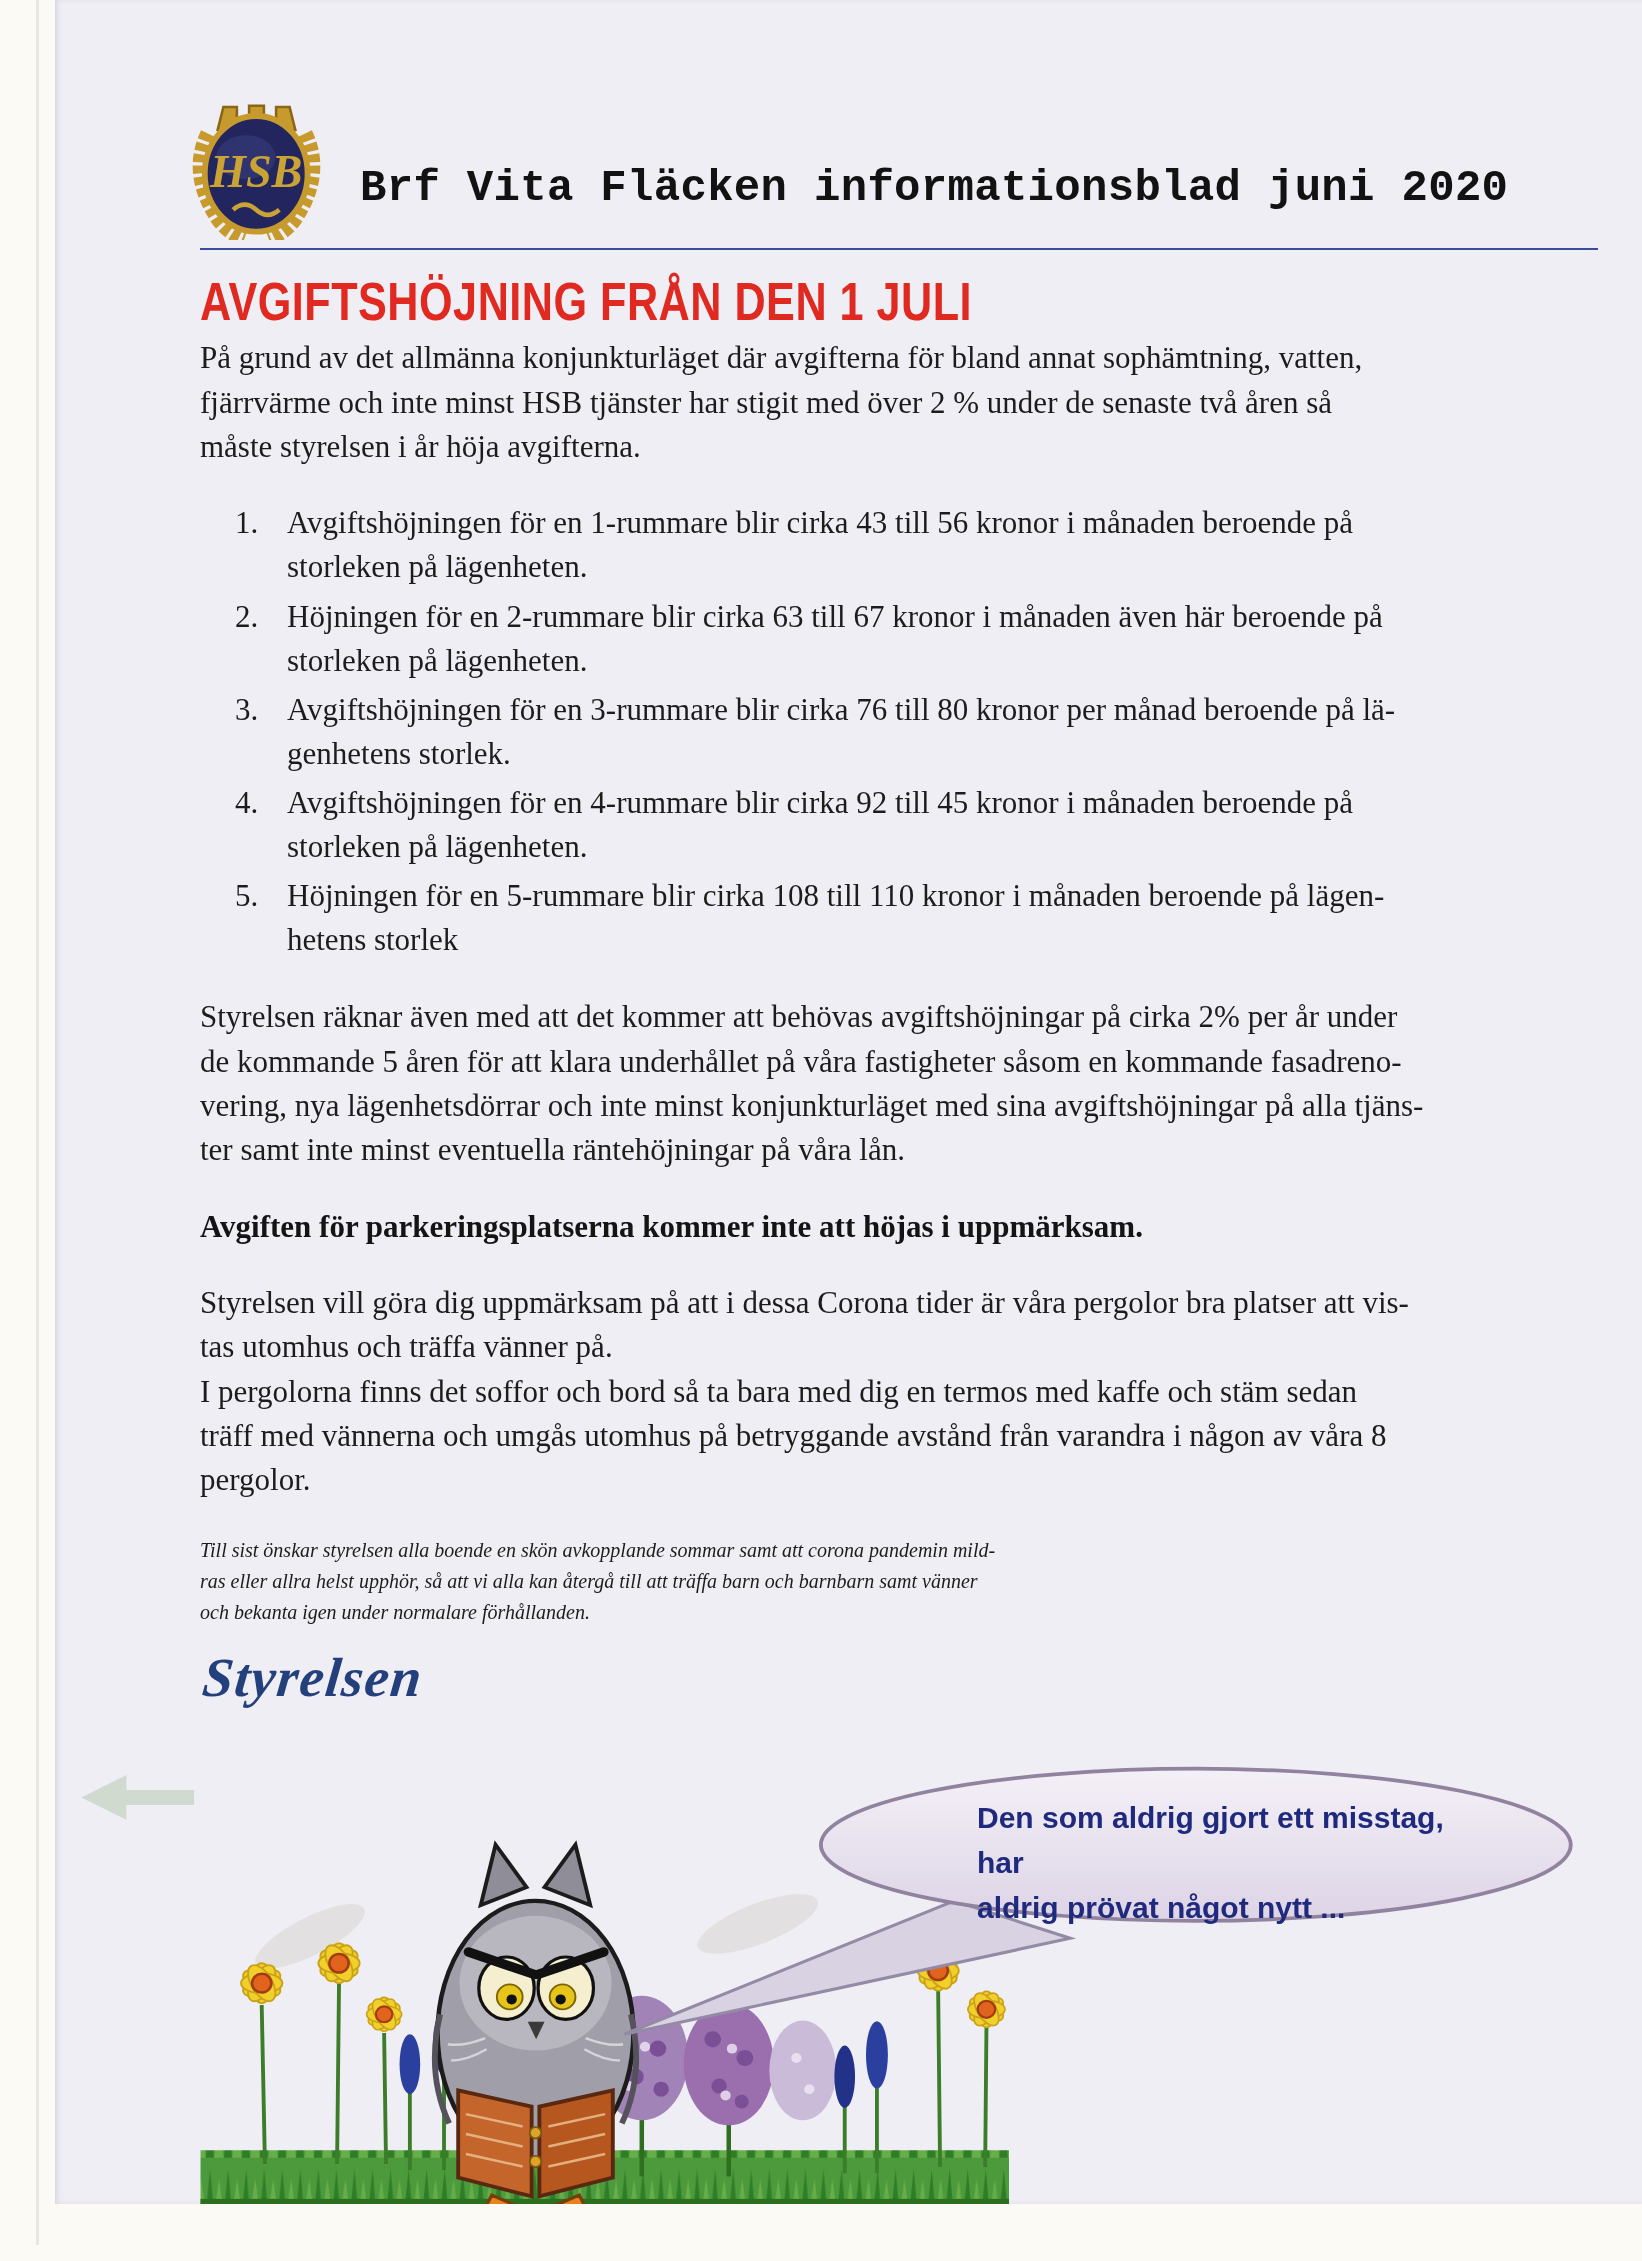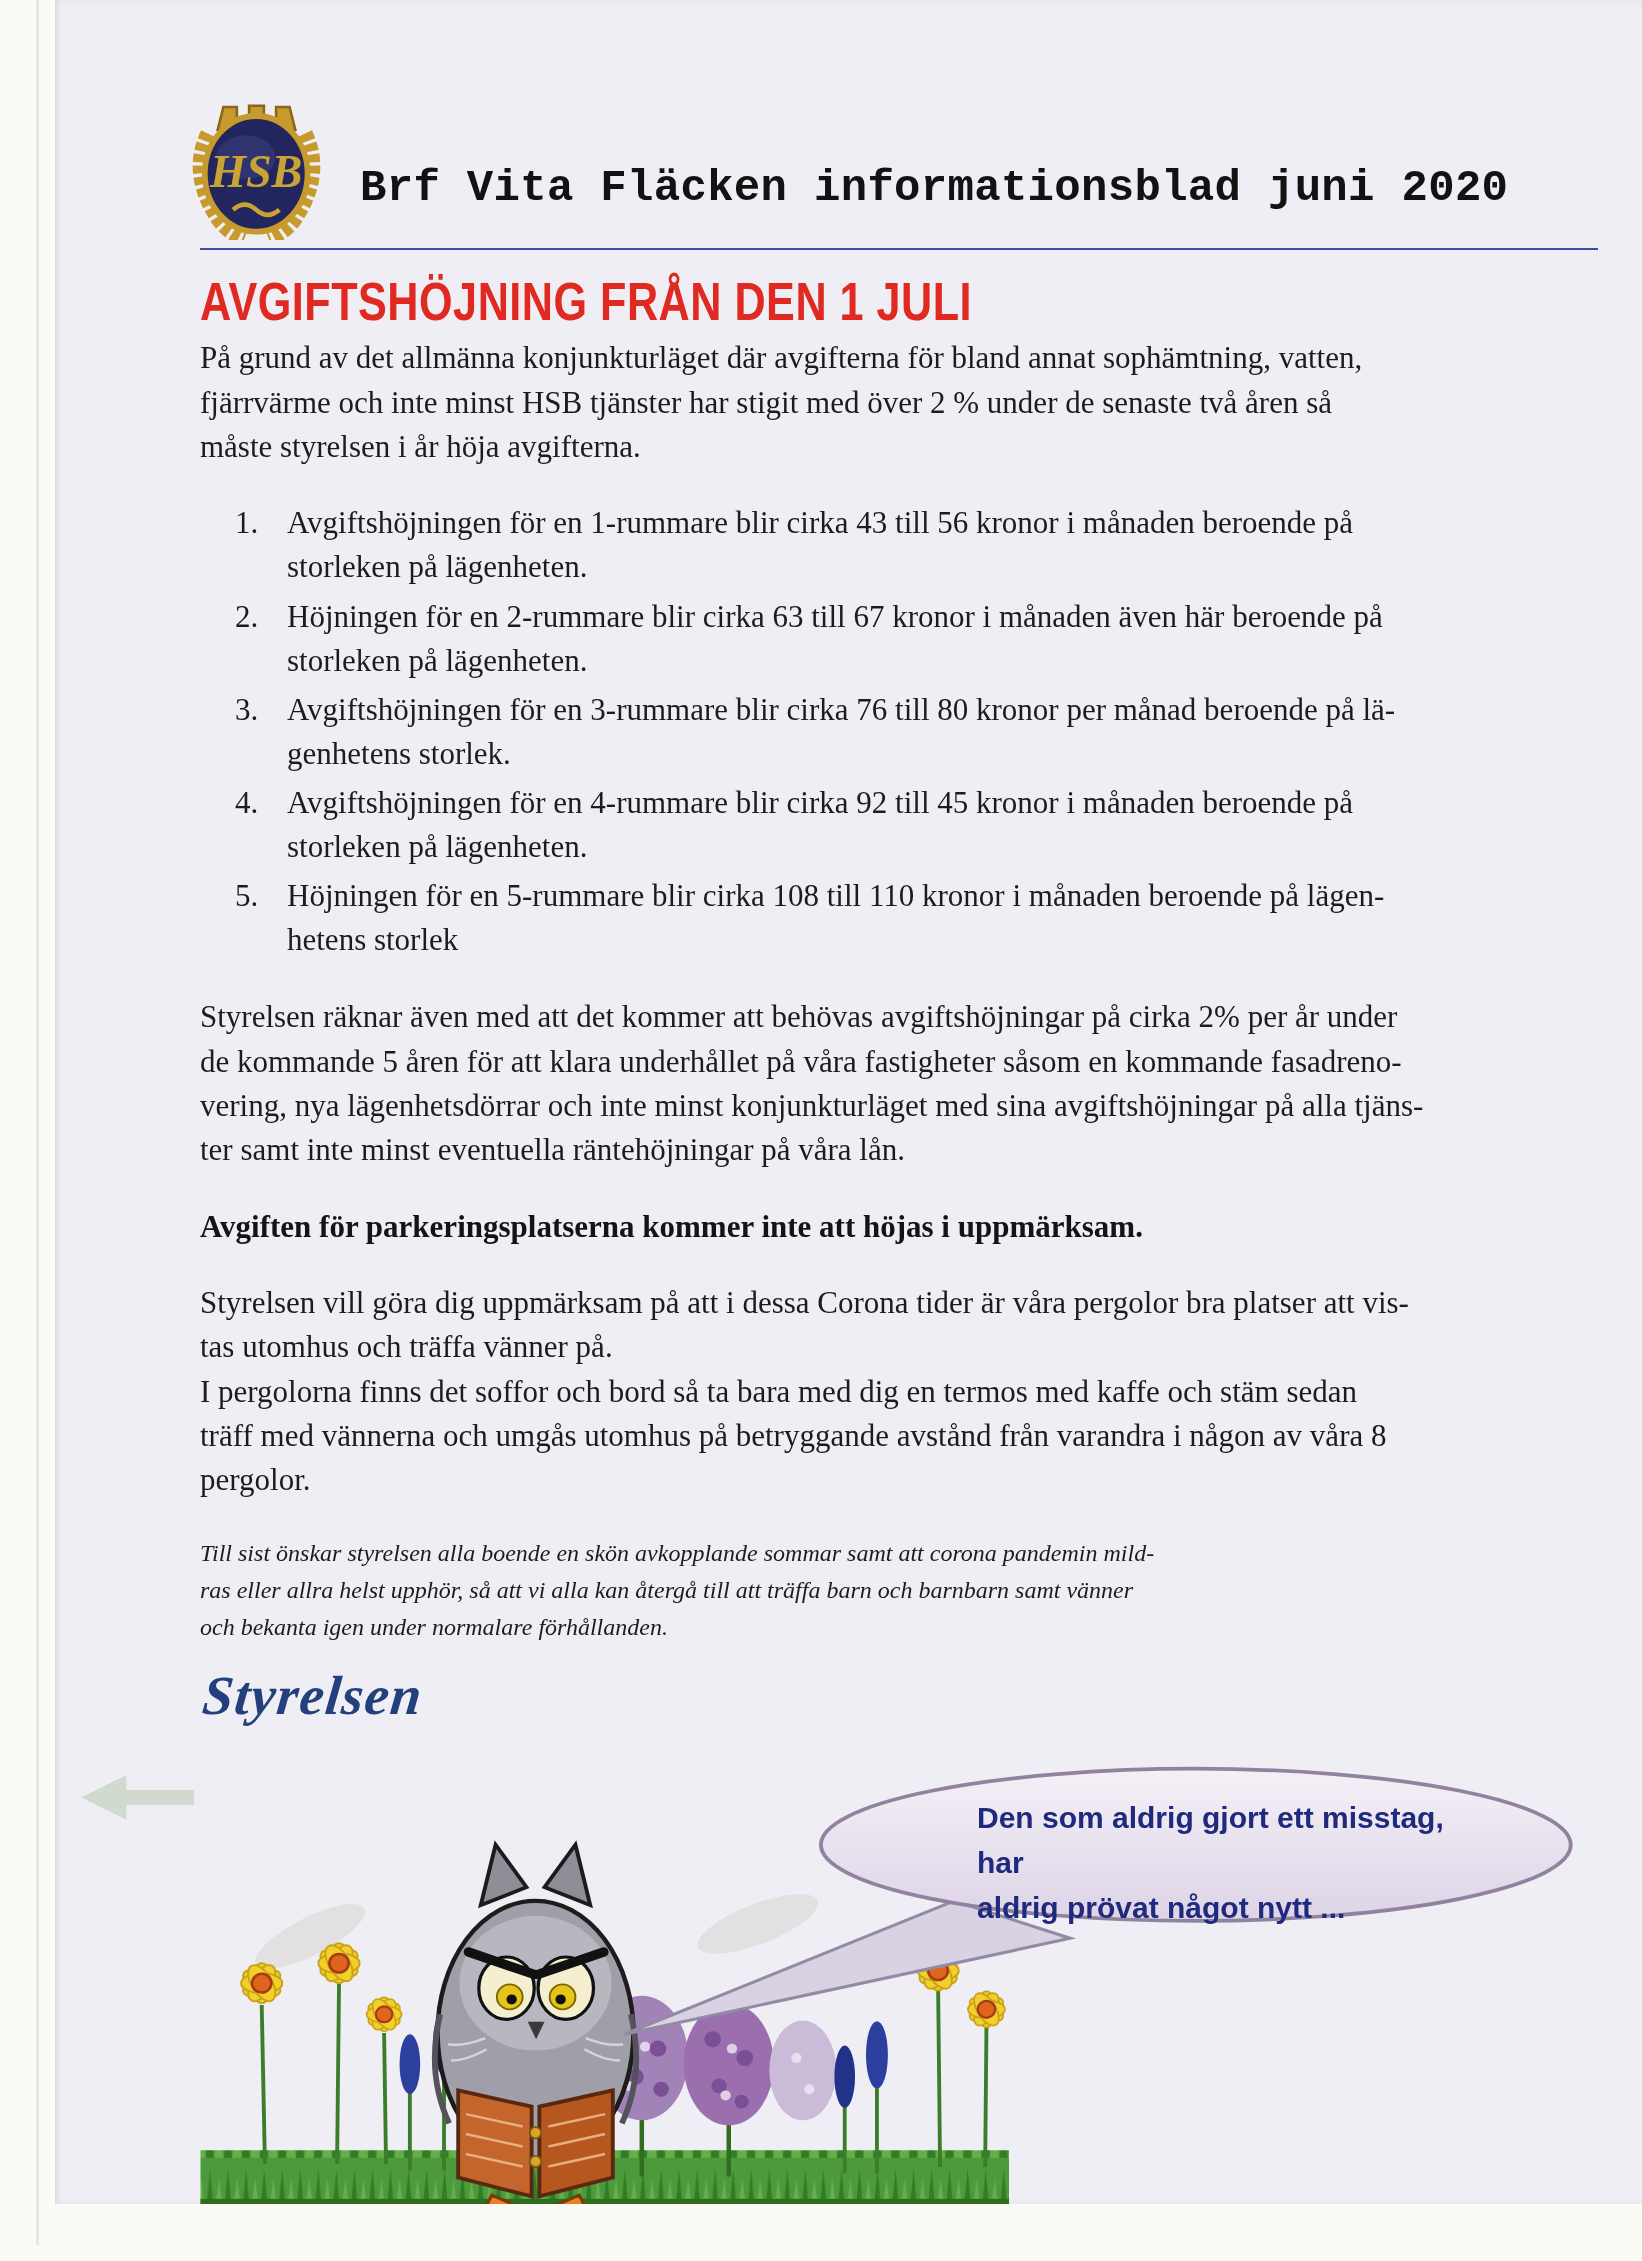--- a/index.html
+++ b/index.html
@@ -47,21 +47,21 @@
     white-space:nowrap;letter-spacing:0.6px;
   }
   p{margin:0 0 32px 0;line-height:1.43;white-space:pre-line;}
   p.tight{margin-bottom:27px;}
   .bold{font-weight:bold;color:#141414;}
   .fee-list{margin:0 0 33px 35px;}
   .fee-item{display:flex;margin-bottom:5.2px;line-height:1.42;}
   .fee-num{flex:none;width:52px;}
   .fee-text{white-space:pre-line;}
   .closing{
-    font-style:italic;font-size:24px;line-height:1.55;margin-bottom:18px;
+    font-style:italic;font-size:20px;line-height:1.55;margin-bottom:18px;
   }
   .signature{
     display:inline-block;
     font-size:55px;font-weight:bold;font-style:italic;
     color:#24407c;margin-left:2.6px;
     transform:skewX(-6deg);
     letter-spacing:1.3px;
   }
   
   .footer-scene{

